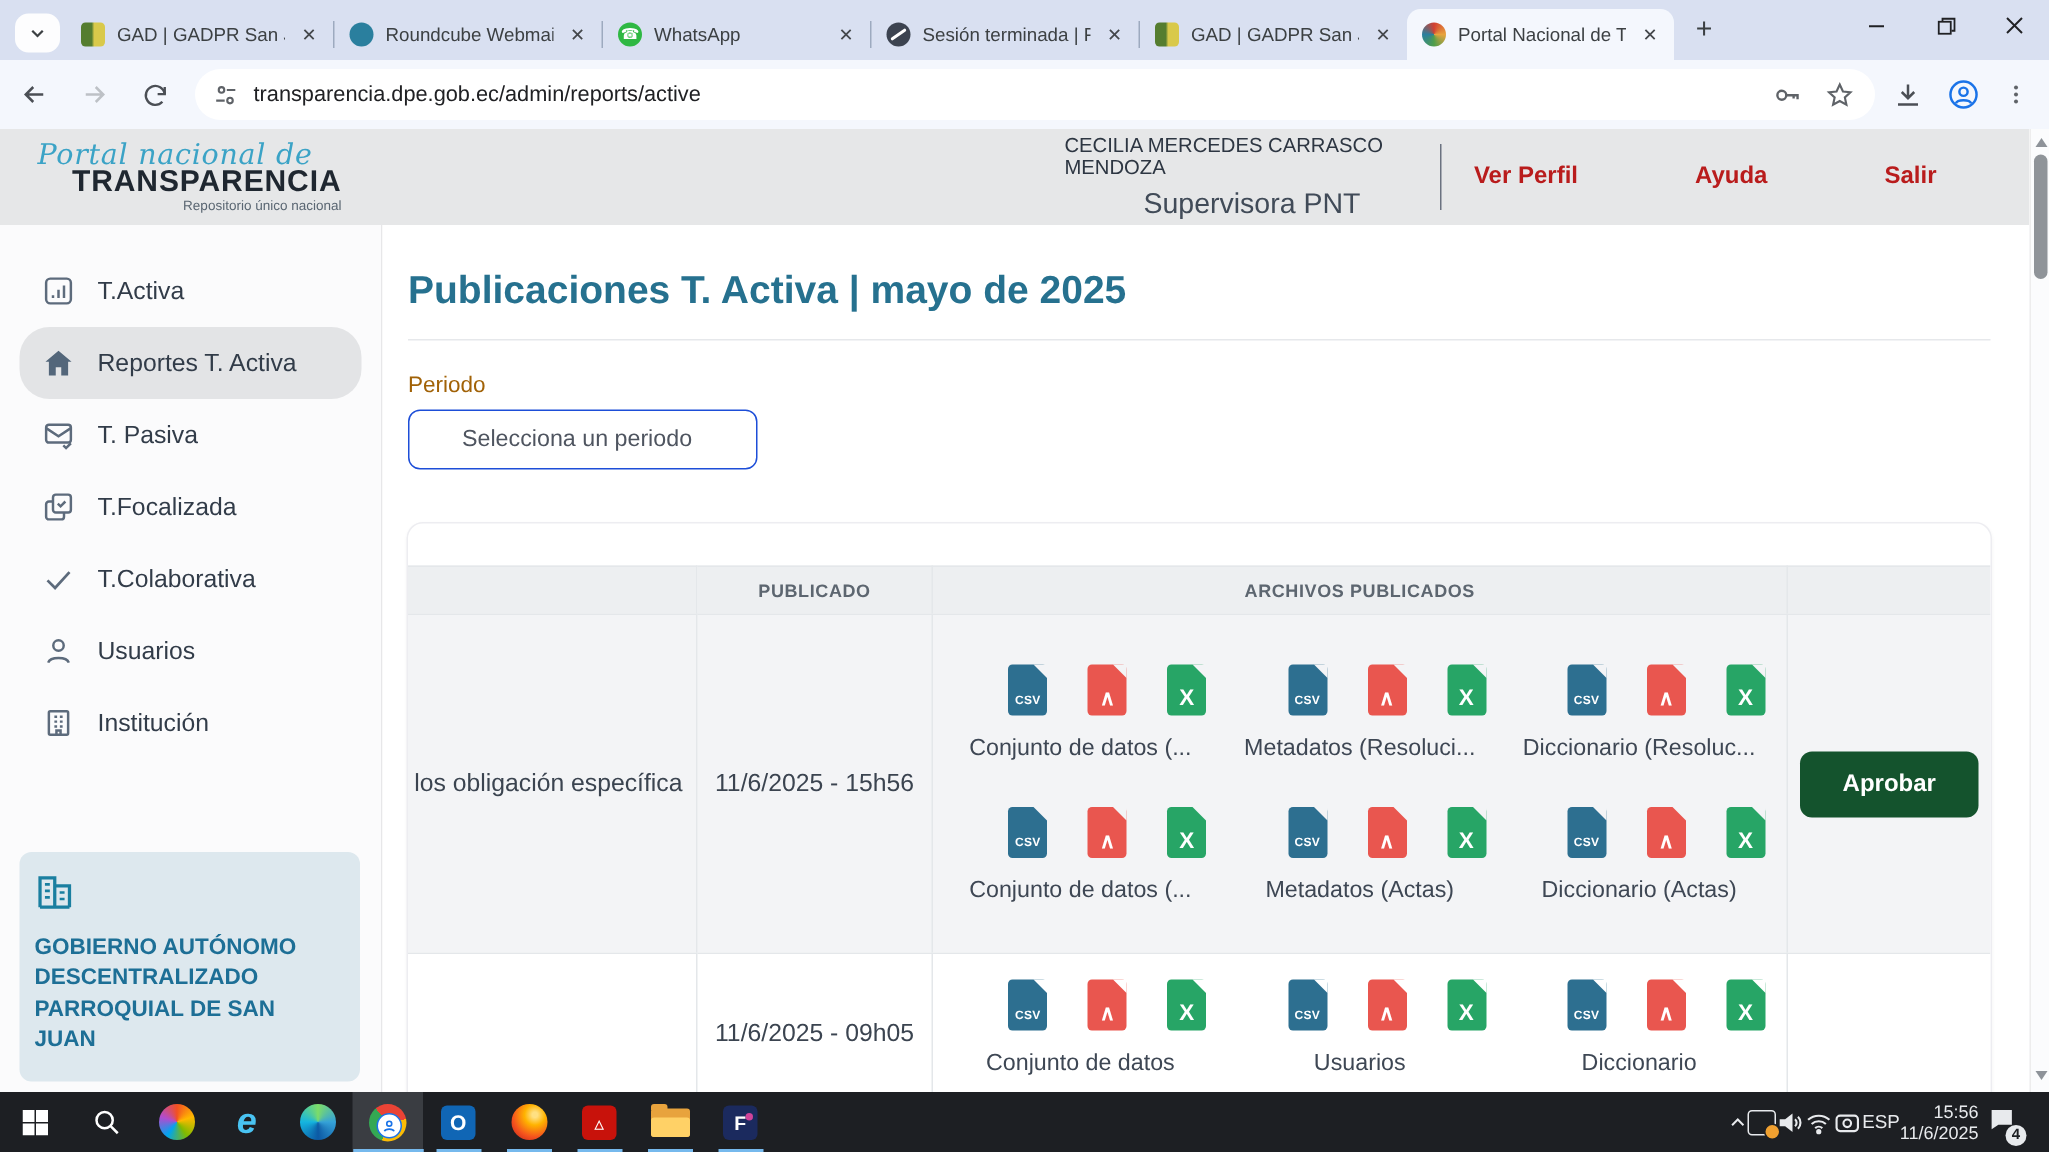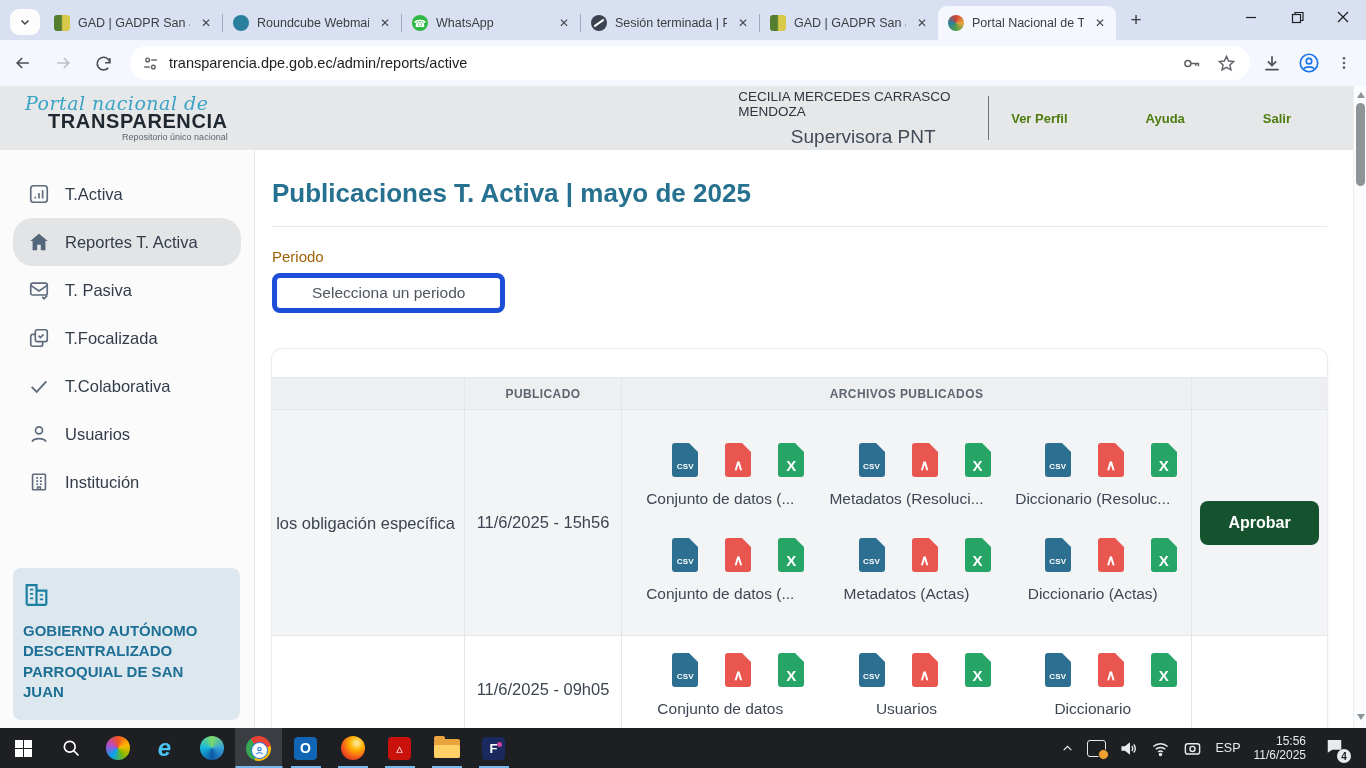--- a/index.html
+++ b/index.html
@@ -39,38 +39,38 @@
   .logo { margin-left:25px; line-height:1; }
   .logo .l1 { font-family:"DejaVu Serif",serif; font-style:italic; font-size:19px; color:#3ba3c6; letter-spacing:.5px; }
   .logo .l2 { font-size:20px; font-weight:bold; color:#1f2730; letter-spacing:.6px; margin-top:-2px;margin-left:23px; }
   .logo .l3 { font-size:9px; color:#5a6672; text-align:right; margin-top:2px; }
   .hright { margin-left:auto; display:flex; align-items:center; }
   .uinfo { width:250px; }
   .uname { font-size:13.5px; color:#2d3642; }
   .urole { font-size:19px; color:#3e4894; color:#414b58; margin-top:7px;text-align:center; }
   .hdivider { width:1px; height:44px; background:#6b7280; margin:0 0 0 0; }
   .hlinks { display:flex; align-items:center; gap:78px; margin:0 62px 0 22px; }
-  .hlink { font-size:13px; font-weight:bold; color:#4d7c0f; }
+  .hlink { font-size:16px; font-weight:bold; color:#b91c1c; }
 
   
   .sidebar { position:absolute; top:64px; left:0; width:255px; height:578px; background:#fbfbfc; border-right:1px solid #e7e7e9; }
   .nav { padding-top:20px; display:flex; flex-direction:column; }
   .nitem { height:48px; margin:0 13px; padding-left:15px; border-radius:10px; display:flex; align-items:center; gap:15px; }
   .nitem .lbl { font-size:16.5px; color:#323c49; }
   .nitem.active { background:#e3e4e6;border-radius:20px; }
   .nitem svg { flex:none; }
   .gadcard { position:absolute; left:13px; right:14px; top:374px; background:#dde8ee; border-radius:8px; padding:15px 16px 18px 10px;margin-top:44px; }
   .gadname { font-size:15px; font-weight:bold; color:#1d6f96; line-height:1.35; margin-top:10px; }
 
   
   .main { position:absolute; top:64px; left:255px; width:1098px; height:578px; background:#fff; padding:16px 26px 0 17px; }
   .ptitle { font-size:26px; font-weight:bold; color:#26718f; margin-top:12px; }
   .mainhr { border:none; border-top:1px solid #e6e8eb; margin-top:17px; }
   .plabel { font-size:15px; color:#a16207; margin-top:21px; }
-  .pselect { margin-top:8px; width:233px; height:40px; background:#fff; border:5px solid #1d4ed8; border-radius:8px; display:flex; align-items:center; padding-left:35px; font-size:15.5px; color:#4f5560; }
+  .pselect { margin-top:8px; width:233px; height:40px; background:#fff; border:1px solid #1d4ed8; border-radius:8px; display:flex; align-items:center; padding-left:35px; font-size:15.5px; color:#4f5560; }
 
   .card { margin-top:36px; width:1055px; height:480px; background:#fff; border-radius:10px; box-shadow:0 0 0 1px #ededf1, 0 1px 3px rgba(60,64,67,.10); padding-top:28px; overflow:hidden; }
   .trow { display:grid; grid-template-columns:193px 157px 570px 135px; }
   .trow > div { border-top:1px solid #e4e7ea; border-right:1px solid #e4e7ea; }
   .trow > div:last-child { border-right:none; }
   .thead > div { height:32px; background:#edeff1; display:flex; align-items:center; justify-content:center; font-size:12px; font-weight:bold; color:#5d6670; letter-spacing:.4px; }
   .r1 > div { --bg:#f3f4f6; background:var(--bg); height:226px; }
   .r2 > div { --bg:#ffffff; background:var(--bg); height:194px; }
   .cell-name { position:relative; overflow:hidden; }
   .cell-name .nm { position:absolute; right:9px; top:50%; transform:translateY(-50%); white-space:nowrap; font-size:16.5px; color:#3b4450; }
@@ -114,21 +114,21 @@
   .avbadge { position:absolute; left:5px; top:6px; width:17px; height:17px; border-radius:50%; background:#fff; border:1.5px solid #1a73e8; display:flex; align-items:center; justify-content:center; }
   .ic-outlook { width:23px; height:23px; border-radius:4px; background:#1066b5; color:#fff; font-weight:bold; font-size:14px; display:flex; align-items:center; justify-content:center; }
   .ic-firefox { width:24px; height:24px; border-radius:50%; background:radial-gradient(circle at 65% 30%,#ffe082 8%,#ffb300 30%,#f4511e 65%,#b71c1c 100%); }
   .ic-acrobat { width:23px; height:23px; border-radius:4px; background:#c8120b; color:#fff; font-size:13px; display:flex; align-items:center; justify-content:center; }
   .ic-folder { position:relative; width:26px; height:19px; }
   .ic-folder .bk { position:absolute; inset:0; background:#e8a33d; border-radius:2px; }
   .ic-folder .bk::before { content:""; position:absolute; top:-3px; left:0; width:11px; height:4px; background:#e8a33d; border-radius:2px 2px 0 0; }
   .ic-folder .fr { position:absolute; left:0; bottom:0; width:26px; height:13px; background:#ffd166; border-radius:2px; }
   .ic-fapp { width:23px; height:23px; border-radius:4px; background:#1b2a5e; color:#fff; font-size:13px; font-weight:bold; display:flex; align-items:center; justify-content:center; position:relative; }
   .ic-fapp::after { content:""; position:absolute; right:3px; top:5px; width:5px; height:5px; border-radius:50%; background:#d0439a; }
-  .tray { margin-left:auto; display:flex; align-items:center; gap:13px; padding-right:10px; color:#e8eaed; }
+  .tray { margin-left:auto; display:flex; align-items:center; padding-right:10px; color:#e8eaed; }
   .trayapp { position:relative; width:19px; height:17px; border:1.5px solid #e8eaed; border-radius:3px; }
   .trayapp::after { content:""; position:absolute; right:-4px; bottom:-4px; width:9px; height:9px; border-radius:50%; background:#f0a030; border:1.5px solid #1d1f23; }
   .lang { font-size:12.5px; }
   .clock { font-size:12px; text-align:right; line-height:14px; }
   .notif { position:relative; margin-left:6px; margin-right:12px; }
   .nbadge { position:absolute; right:-7px; bottom:-4px; width:14px; height:14px; border-radius:50%; background:#e8eaed; color:#1d1f23; font-size:10px; font-weight:bold; display:flex; align-items:center; justify-content:center; }
 </style>
 </head>
 <body>
 

